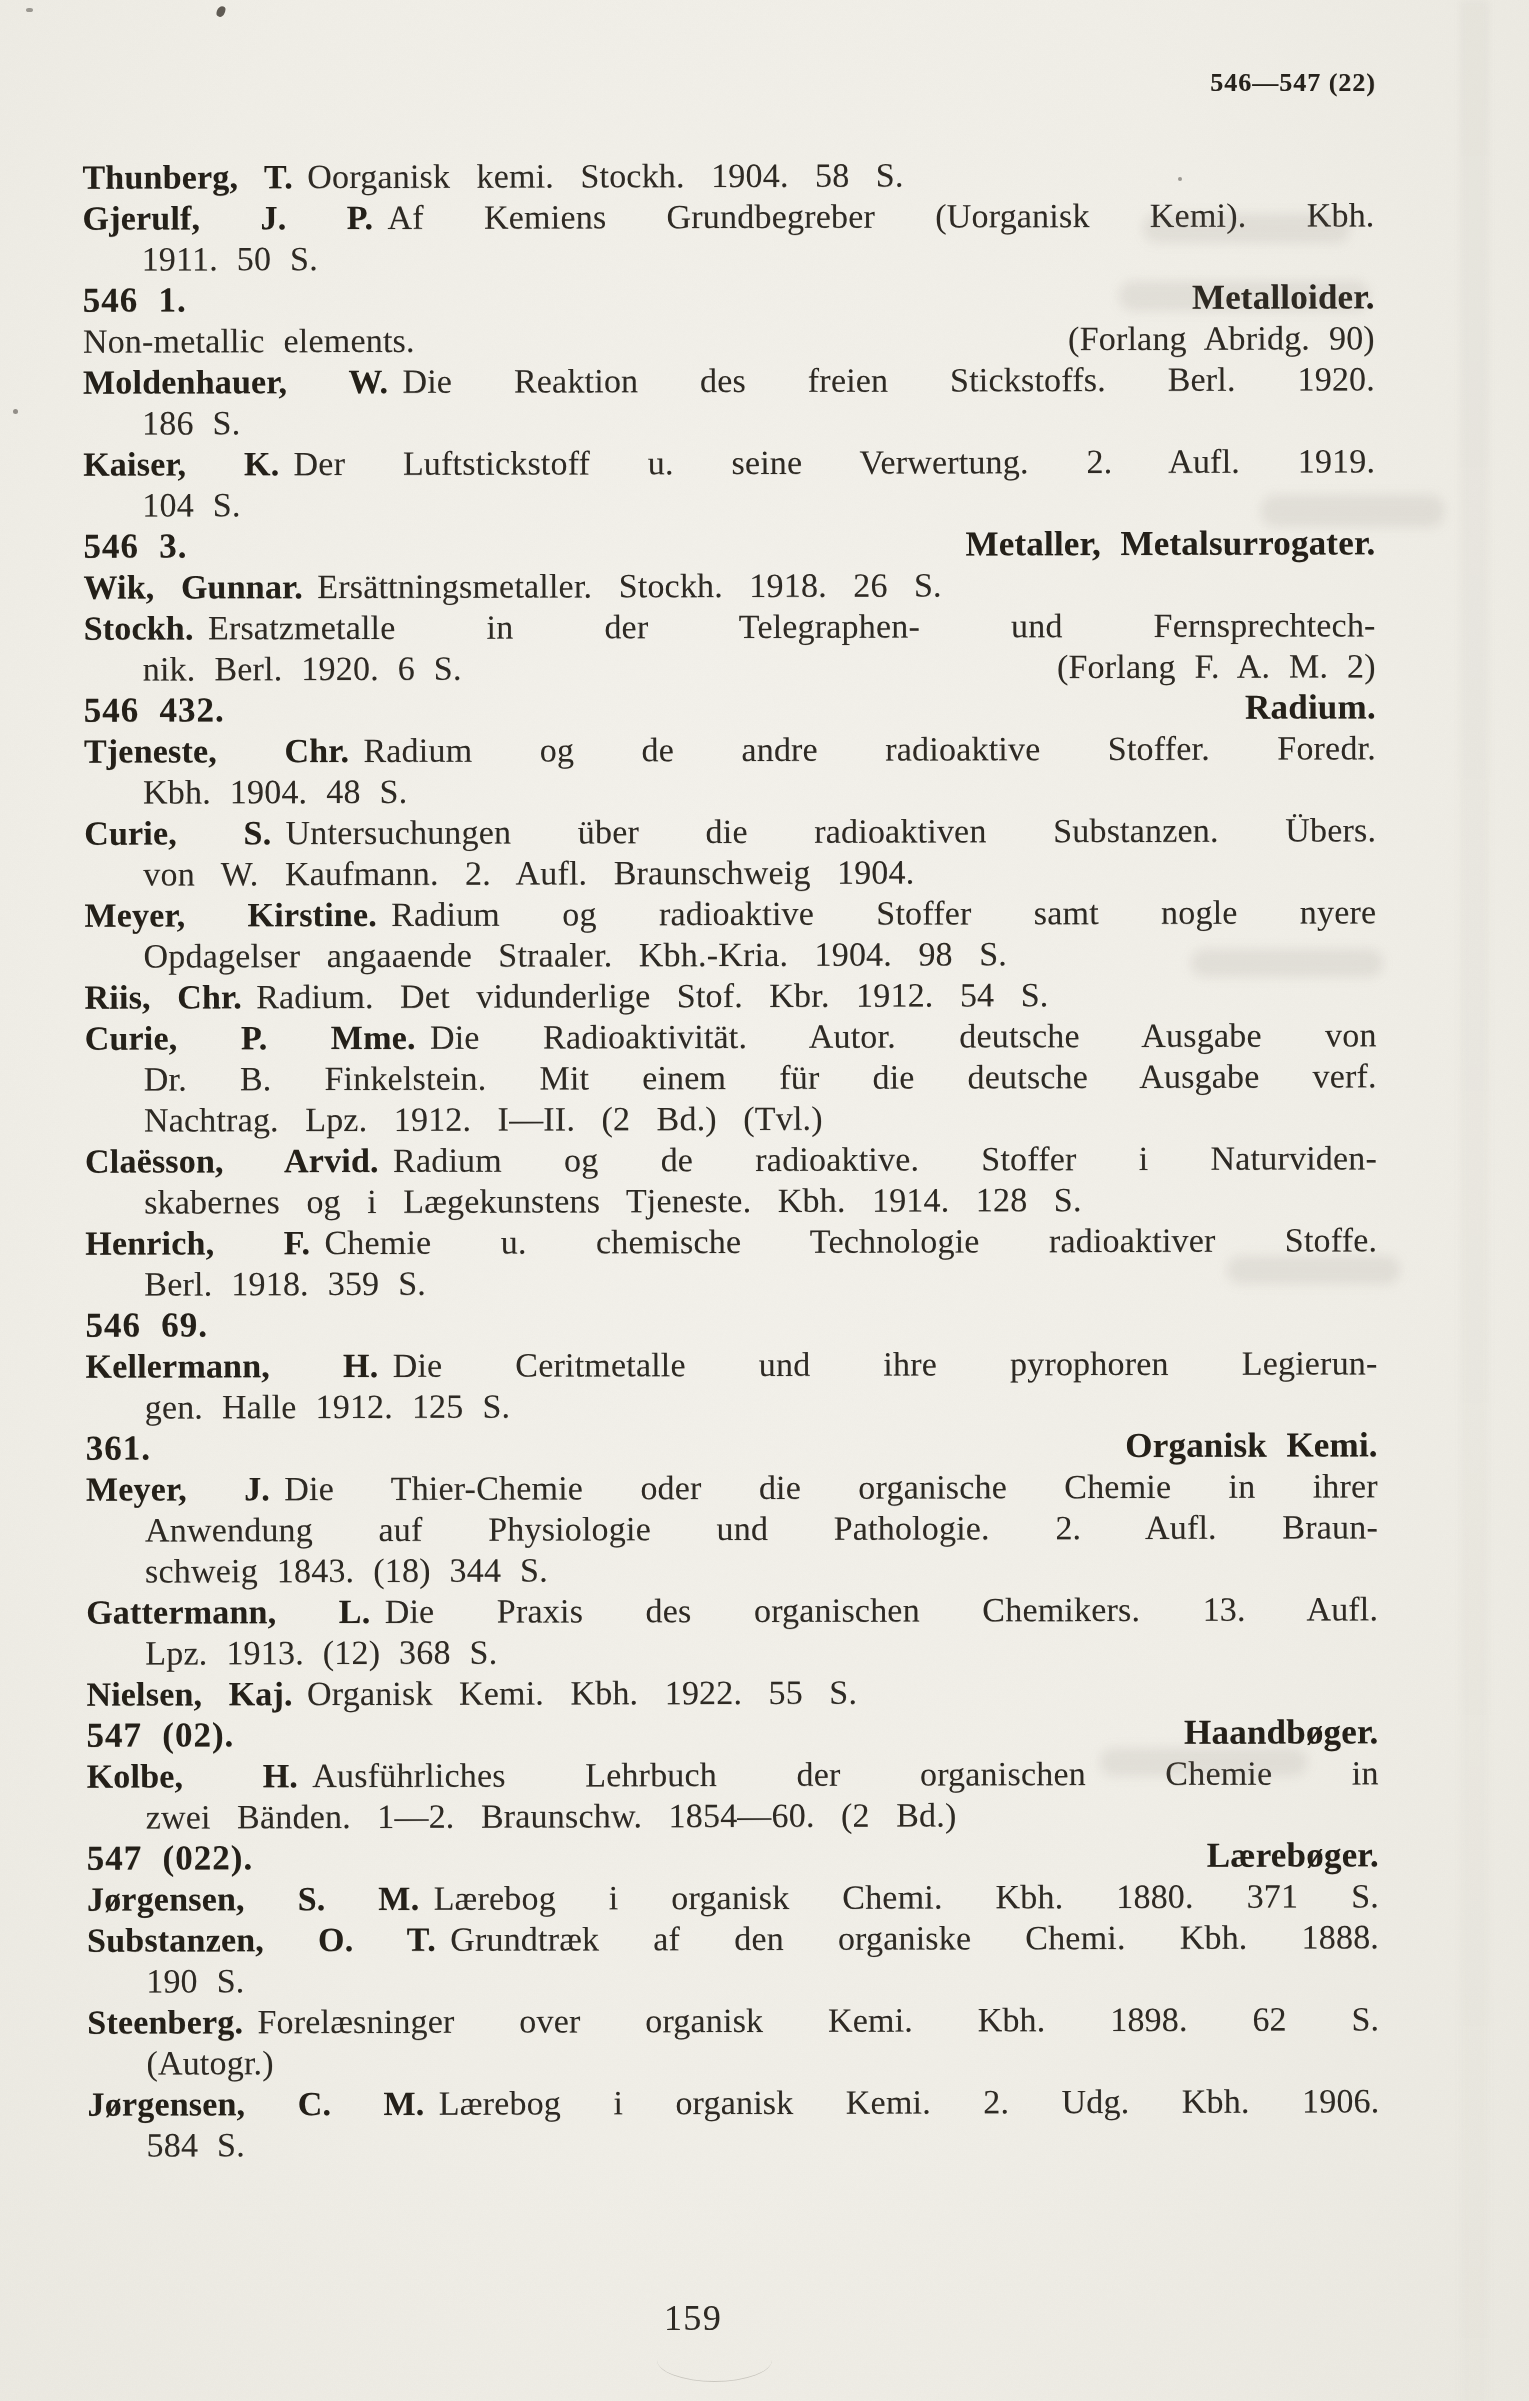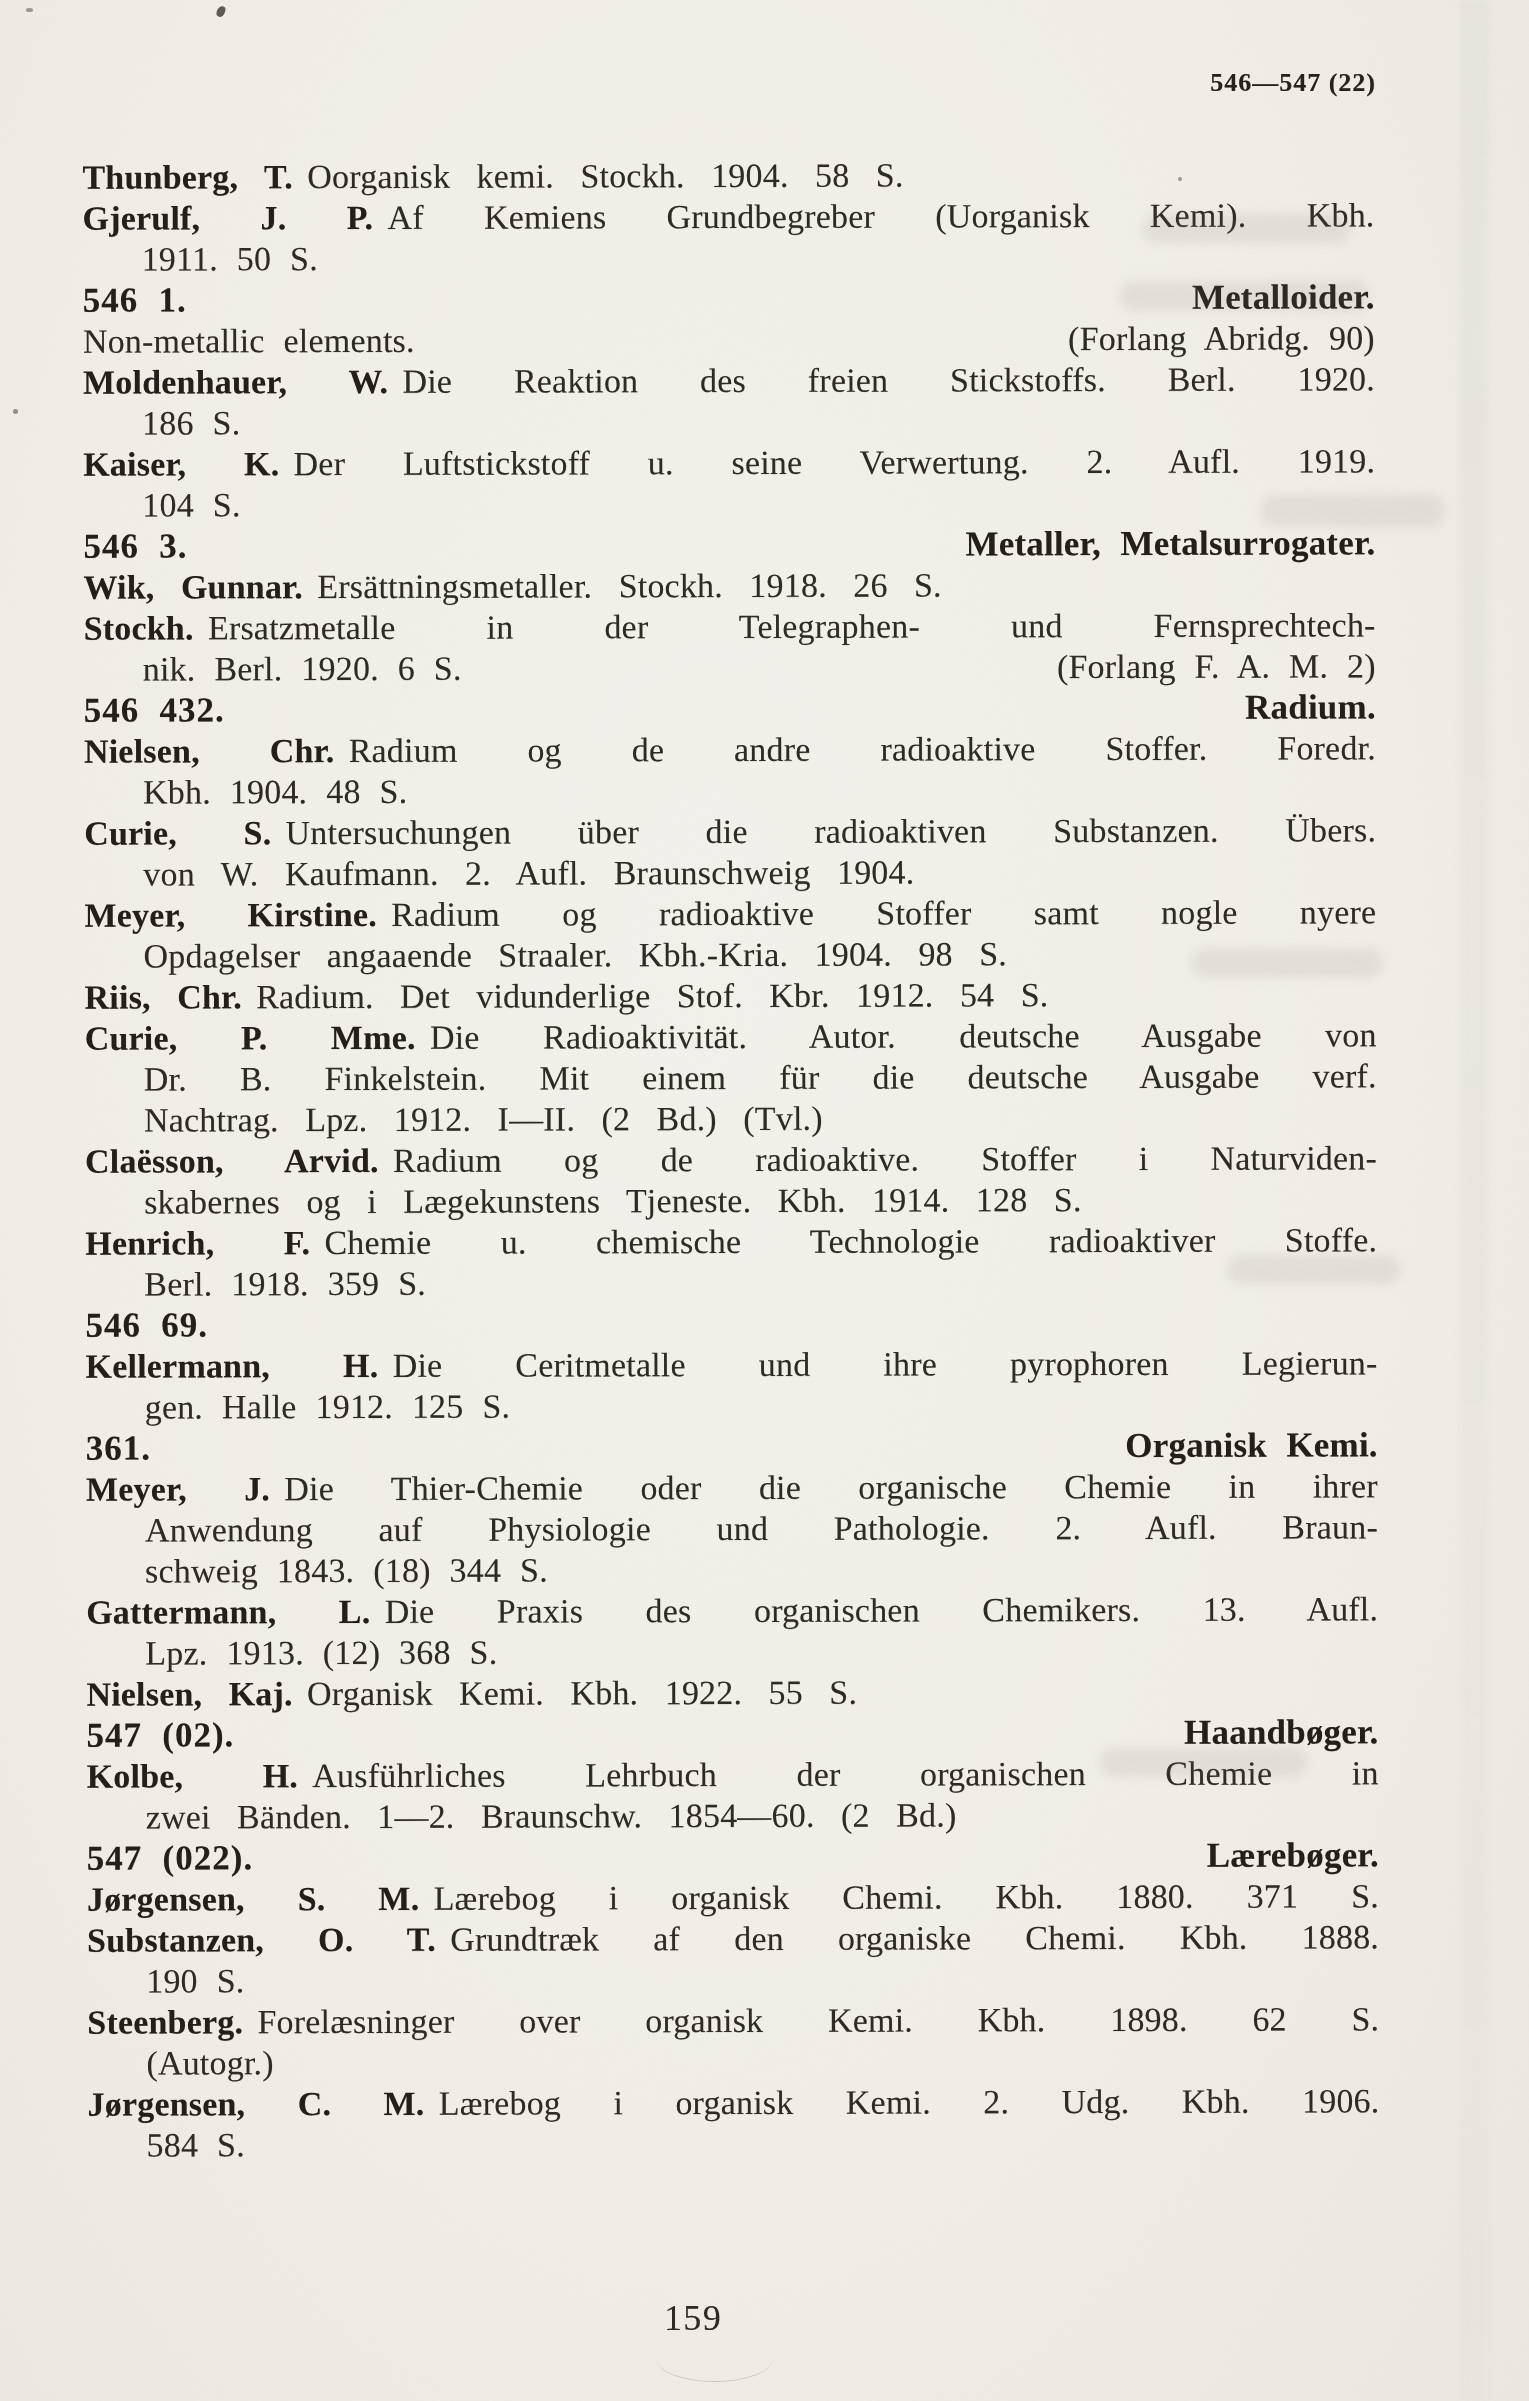--- a/index.html
+++ b/index.html
@@ -97,21 +97,21 @@
       <div class="line entry wide"><span class="lead">Wik, Gunnar.</span><span class="body">Ersättningsmetaller. Stockh. 1918. 26 S.</span></div>
       <div class="line entry full"><span class="lead">Stockh.</span><span class="body">Ersatzmetalle in der Telegraphen- und Fernsprechtech-</span></div>
       <div class="line split indent">
         <span class="left">nik. Berl. 1920. 6 S.</span>
         <span class="right">(Forlang F. A. M. 2)</span>
       </div>
       <div class="line section">
         <span class="code">546 432.</span>
         <span class="title">Radium.</span>
       </div>
-      <div class="line entry full"><span class="lead">Nielsen, Chr.</span><span class="body">Radium og de andre radioaktive Stoffer. Foredr.</span></div>
+      <div class="line entry full"><span class="lead">Tjeneste, Chr.</span><span class="body">Radium og de andre radioaktive Stoffer. Foredr.</span></div>
       <div class="line cont">Kbh. 1904. 48 S.</div>
       <div class="line entry full"><span class="lead">Curie, S.</span><span class="body">Untersuchungen über die radioaktiven Substanzen. Übers.</span></div>
       <div class="line cont wide">von W. Kaufmann. 2. Aufl. Braunschweig 1904.</div>
       <div class="line entry full"><span class="lead">Meyer, Kirstine.</span><span class="body">Radium og radioaktive Stoffer samt nogle nyere</span></div>
       <div class="line cont wide">Opdagelser angaaende Straaler. Kbh.-Kria. 1904. 98 S.</div>
       <div class="line entry wide"><span class="lead">Riis, Chr.</span><span class="body">Radium. Det vidunderlige Stof. Kbr. 1912. 54 S.</span></div>
       <div class="line entry full"><span class="lead">Curie, P. Mme.</span><span class="body">Die Radioaktivität. Autor. deutsche Ausgabe von</span></div>
       <div class="line cont full">Dr. B. Finkelstein. Mit einem für die deutsche Ausgabe verf.</div>
       <div class="line cont wide">Nachtrag. Lpz. 1912. I—II. (2 Bd.) (Tvl.)</div>
       <div class="line entry full"><span class="lead">Claësson, Arvid.</span><span class="body">Radium og de radioaktive. Stoffer i Naturviden-</span></div>

